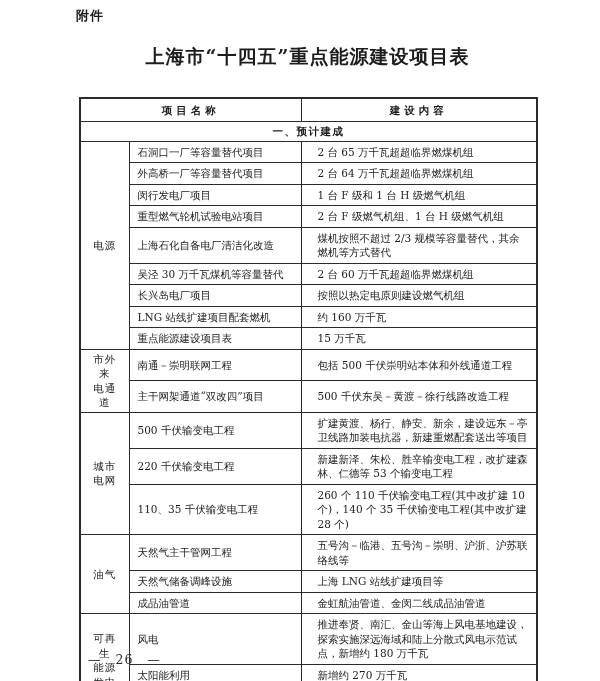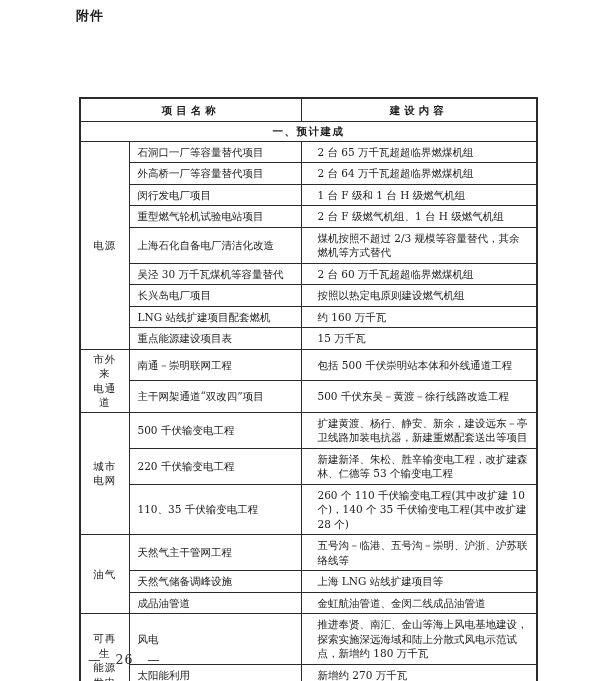--- a/index.html
+++ b/index.html
@@ -59,20 +59,21 @@
     color: #2a2a2a;
   }
 </style>
 </head>
 <body>
 
 <div class="page">
 
   <div class="attachment">附件</div>
 
+  <h1 class="doc-title">上海市“十四五”重点能源建设项目表</h1>
 
   <table class="projects">
     <colgroup>
       <col style="width:49px">
       <col style="width:172px">
       <col style="width:236px">
     </colgroup>
     <thead>
       <tr>
         <th colspan="2">项目名称</th>

